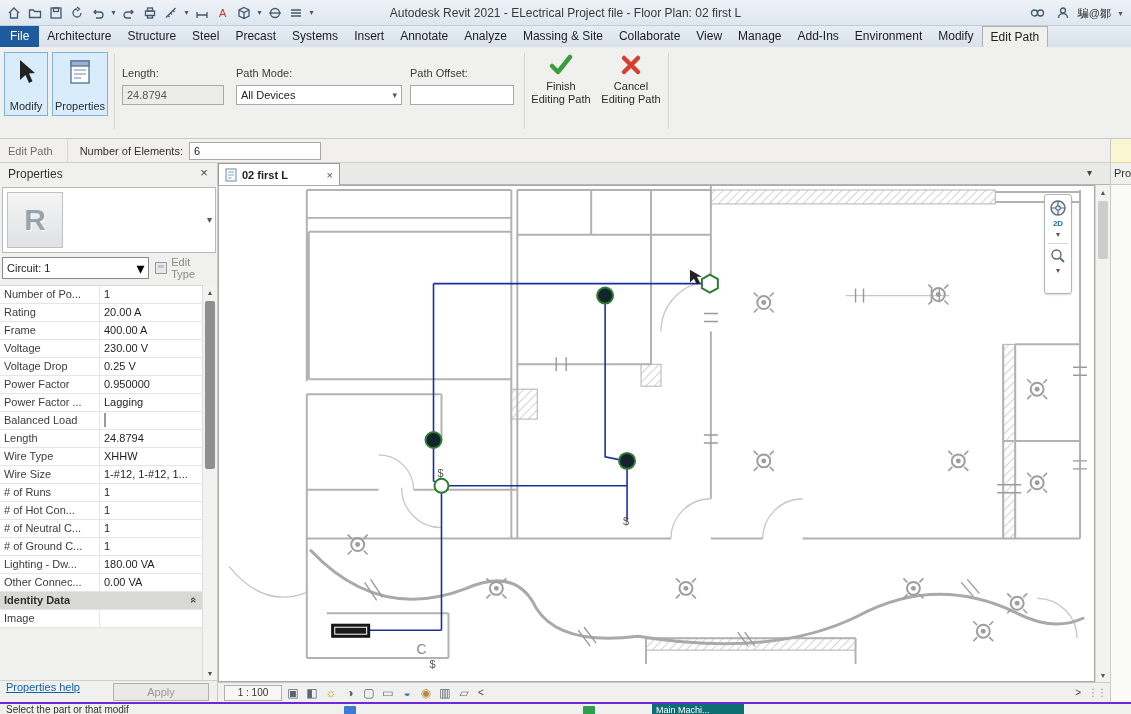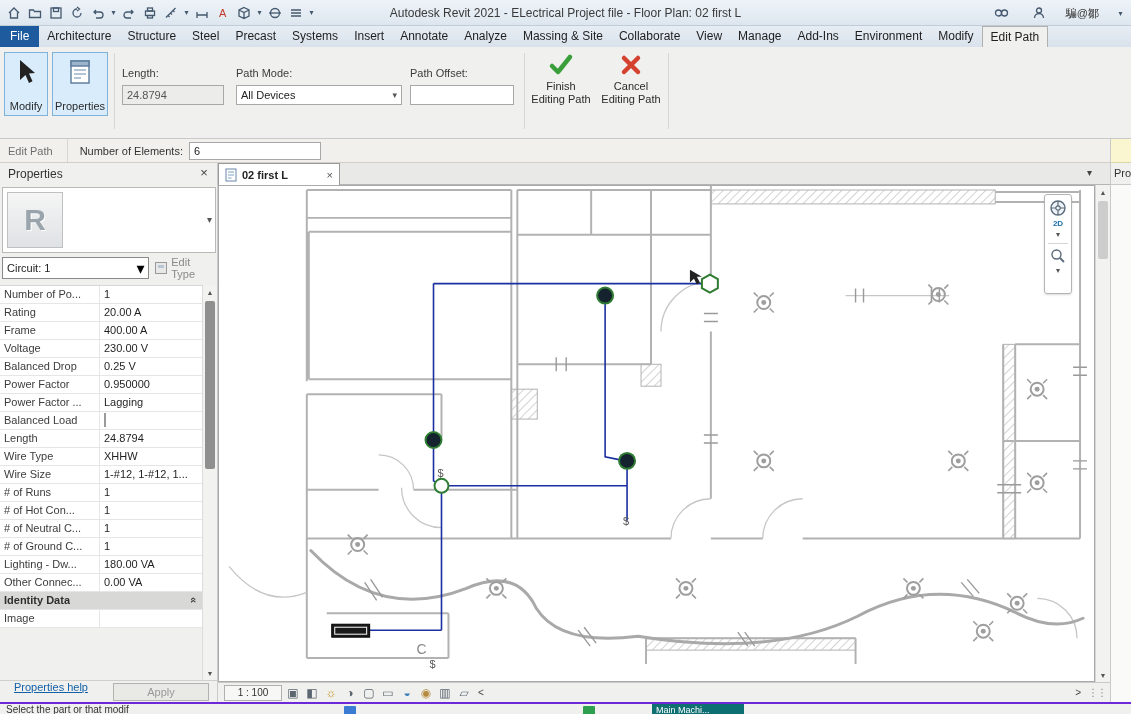--- a/index.html
+++ b/index.html
@@ -9,21 +9,21 @@
   #titlebar { position:absolute; left:0; top:0; width:1131px; height:26px;
     background:linear-gradient(#eef3f8,#dde6ef); border-bottom:1px solid #c2ccd6;
     display:flex; align-items:center; }
   .qat { display:flex; align-items:center; gap:1px; padding-left:4px; }
   .tbi { width:20px; height:20px; display:inline-flex; align-items:center; justify-content:center; border-radius:2px; }
   .tbi svg { stroke:#44586e; fill:none; stroke-width:1.3; }
   .tbi.red svg text { fill:#c0392b; }
   .qat-chev { font-size:8px; color:#44586e; width:9px; display:inline-flex; justify-content:center; }
   #win-title { position:absolute; left:0; right:0; top:0; height:26px; display:flex; align-items:center; justify-content:center;
     font-size:12px; color:#3a3a3a; pointer-events:none; }
-  .title-right { position:absolute; right:6px; top:0; height:26px; display:flex; align-items:center; gap:17px; }
+  .title-right { position:absolute; right:6px; top:0; height:26px; display:flex; align-items:center; gap:5px; }
   .acct { font-size:11px; color:#3a3a3a; }
 
   
   #ribbontabs { position:absolute; left:0; top:26px; width:1131px; height:21px;
     background:linear-gradient(#e7edf4,#d9e2ec); display:flex; align-items:stretch; }
   .rtab { font-size:12px; color:#1e1e1e; padding:3px 8px 0 8px; cursor:pointer; white-space:nowrap; }
   .rtab.file { background:#1d5b9e; color:#fff; padding:3px 10px 0 10px; }
   .rtab.active { background:#f0f0ee; border:1px solid #b0b0b0; border-bottom:none; color:#222; }
 
   
@@ -77,21 +77,21 @@
   .prow.sect .plabel { width:auto; border-right:none; color:#2f2f2f; }
   .collapse-gl { position:absolute; right:6px; top:2px; font-size:11px; color:#444; transform:rotate(90deg); }
   .cbox { width:11px; height:11px; border:1px solid #9a9a9a; background:#f4f4f4; margin-top:2px; }
 
   #ptable-scroll { position:absolute; right:0; top:122px; width:15px; height:395px; background:#f2f2f0; border-left:1px solid #dcdcdc; }
   .sb-arrow { width:100%; height:14px; display:flex; align-items:center; justify-content:center; font-size:7px; color:#555; cursor:pointer; }
   #ptable-thumb { position:absolute; left:2px; right:2px; top:16px; height:168px; background:#8f8f8f; border-radius:2px; cursor:pointer; }
   #ptable-down { position:absolute; bottom:0; }
 
   #props-footer { position:absolute; left:0; bottom:0; width:100%; height:22px; background:#f0f0ee; border-top:1px solid #cfcfcb; }
-  #props-help { position:absolute; left:6px; top:0; font-size:11px; color:#1460a8; text-decoration:underline; cursor:pointer;margin-left:8px; }
+  #props-help { position:absolute; left:6px; top:0; font-size:11px; color:#1460a8; text-decoration:underline; cursor:pointer; }
   #apply-btn { position:absolute; right:8px; top:2px; width:96px; height:18px; background:#e9e9e6; border:1px solid #b2b2ae;
     font-size:11px; color:#9a9a9a; display:flex; align-items:center; justify-content:center; cursor:pointer; }
 
   
   #drawing { position:absolute; left:218px; top:163px; width:892px; height:539px; background:#f0f0ee; }
   #viewtabs { position:absolute; left:0; top:0; width:100%; height:22px; background:#e9e9e7; border-bottom:1px solid #b5b5b5; display:flex; }
   #viewtab { width:122px; height:22px; background:#fff; border:1px solid #9a9a9a; border-bottom:none; display:flex; align-items:center;
     gap:5px; padding:0 6px; cursor:pointer; }
   #viewtab .vt-label { font-size:11px; font-weight:bold; color:#222; white-space:nowrap; }
   #viewtab .vt-close { margin-left:auto; font-size:11px; color:#555; cursor:pointer; }
@@ -360,21 +360,21 @@
       </div>
     <div class="prow">
         <span class="plabel">Frame</span>
         <span class="pvalue">400.00 A</span>
       </div>
     <div class="prow">
         <span class="plabel">Voltage</span>
         <span class="pvalue">230.00 V</span>
       </div>
     <div class="prow">
-        <span class="plabel">Balanced Drop</span>
+        <span class="plabel">Voltage Drop</span>
         <span class="pvalue">0.25 V</span>
       </div>
     <div class="prow">
         <span class="plabel">Power Factor</span>
         <span class="pvalue">0.950000</span>
       </div>
     <div class="prow">
         <span class="plabel">Power Factor ...</span>
         <span class="pvalue">Lagging</span>
       </div>

